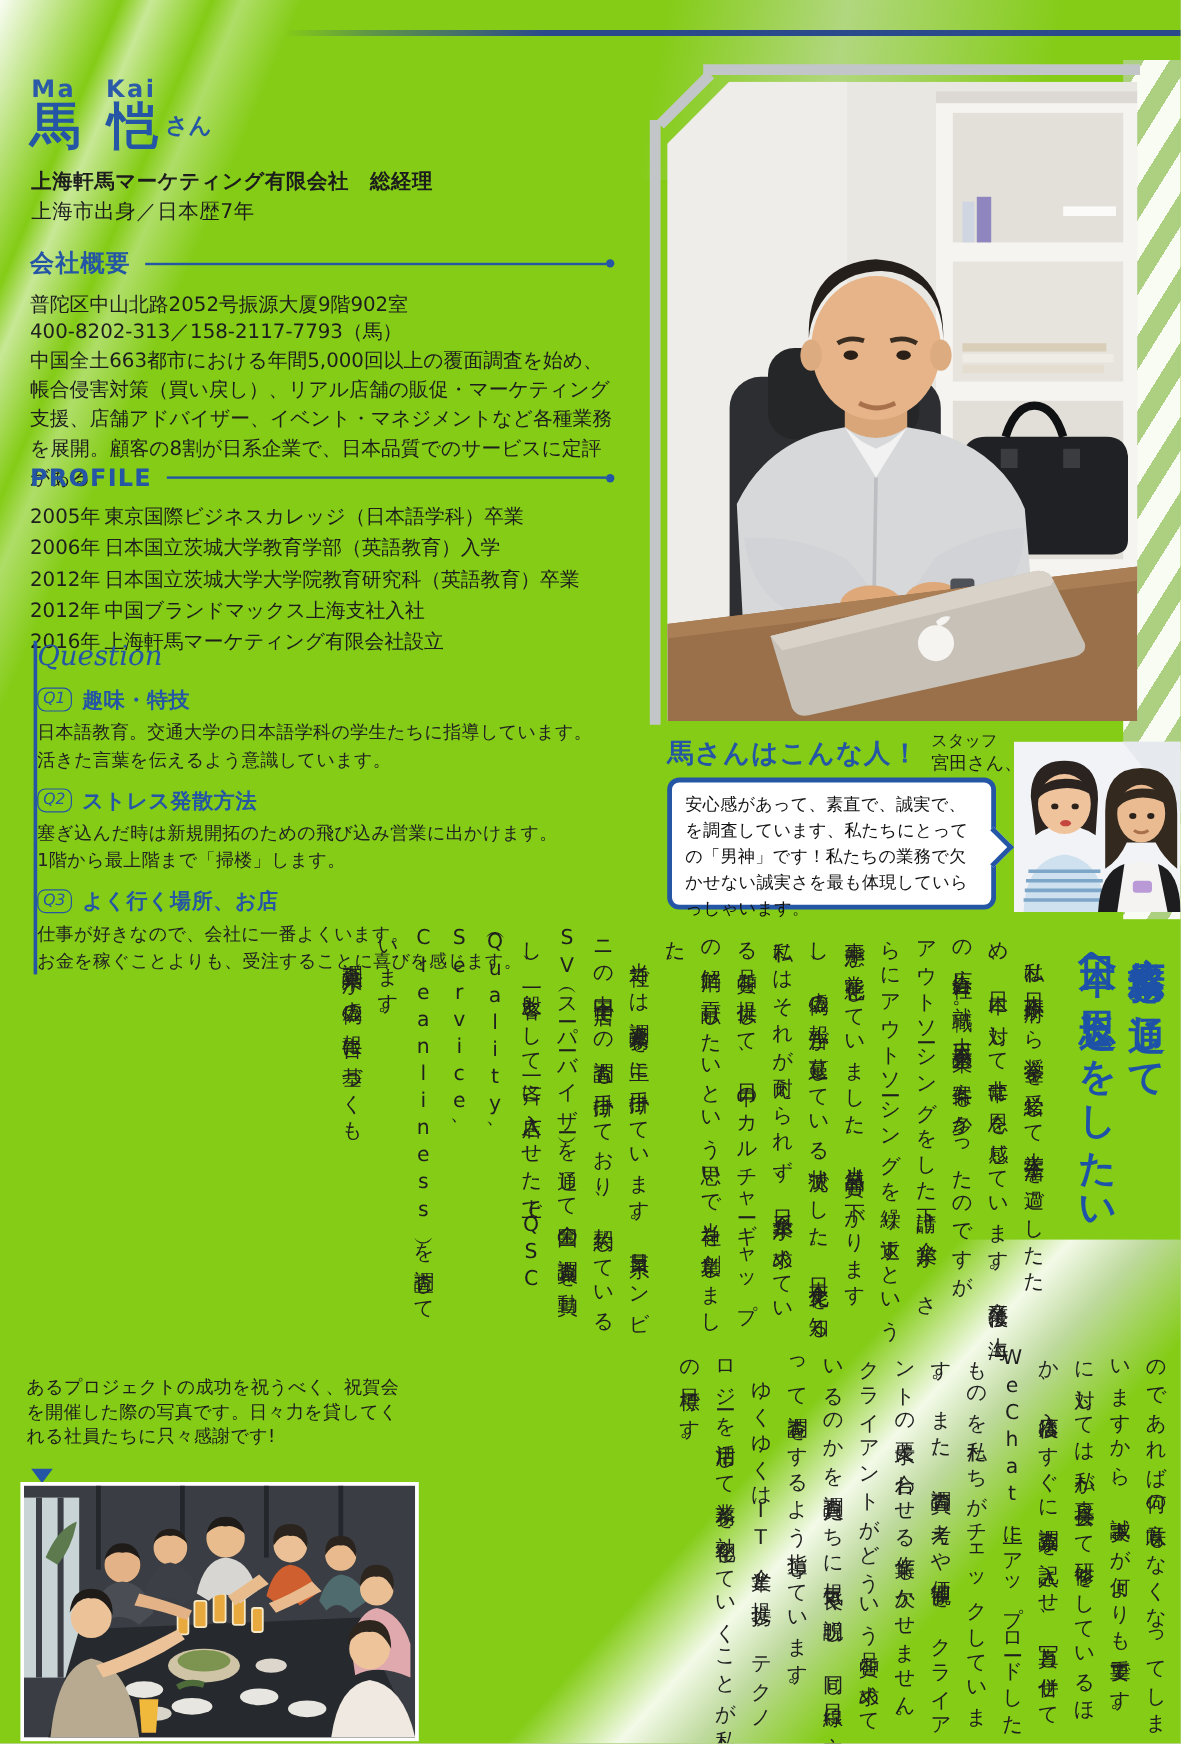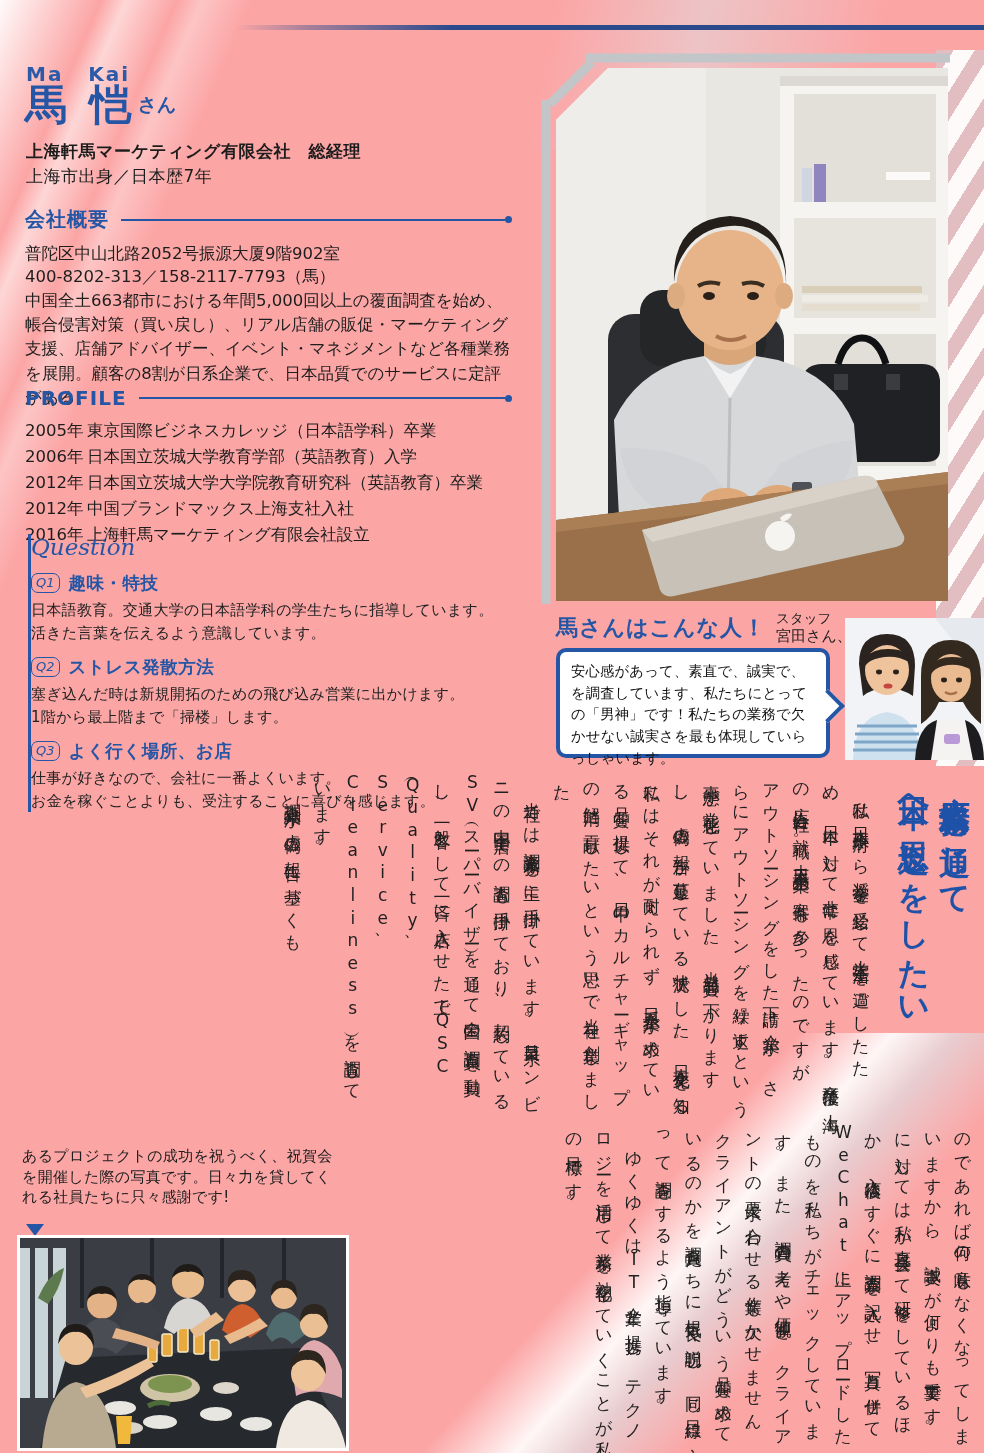--- a/index.html
+++ b/index.html
@@ -1,18 +1,18 @@
 <!DOCTYPE html>
 <html><head>
 <meta charset="utf-8">
 <style>
   html,body{margin:0;padding:0;background:#d8dadd;}
   .page{
     position:relative;width:984px;height:1453px;margin:0 auto;
-    background:#fca5a5;overflow:hidden;
+    background:#84cc16;overflow:hidden;
     font-family:"DejaVu Sans","Liberation Sans",sans-serif;color:#222;
   }
   
   .bg-streak-topleft{
     position:absolute;left:0;top:0;width:520px;height:760px;pointer-events:none;
     background:linear-gradient(113deg,rgba(255,255,255,.95) 0%,rgba(255,255,255,0) 12%,rgba(255,255,255,.55) 15%,rgba(255,255,255,0) 21%,rgba(255,255,255,.35) 24%,rgba(255,255,255,0) 30%);
   }
   .bg-band-top{
     position:absolute;right:0;top:0;width:984px;height:150px;pointer-events:none;
     background:linear-gradient(100deg,rgba(255,255,255,0) 55%,rgba(222,226,231,.5) 70%,rgba(255,255,255,0) 88%);

